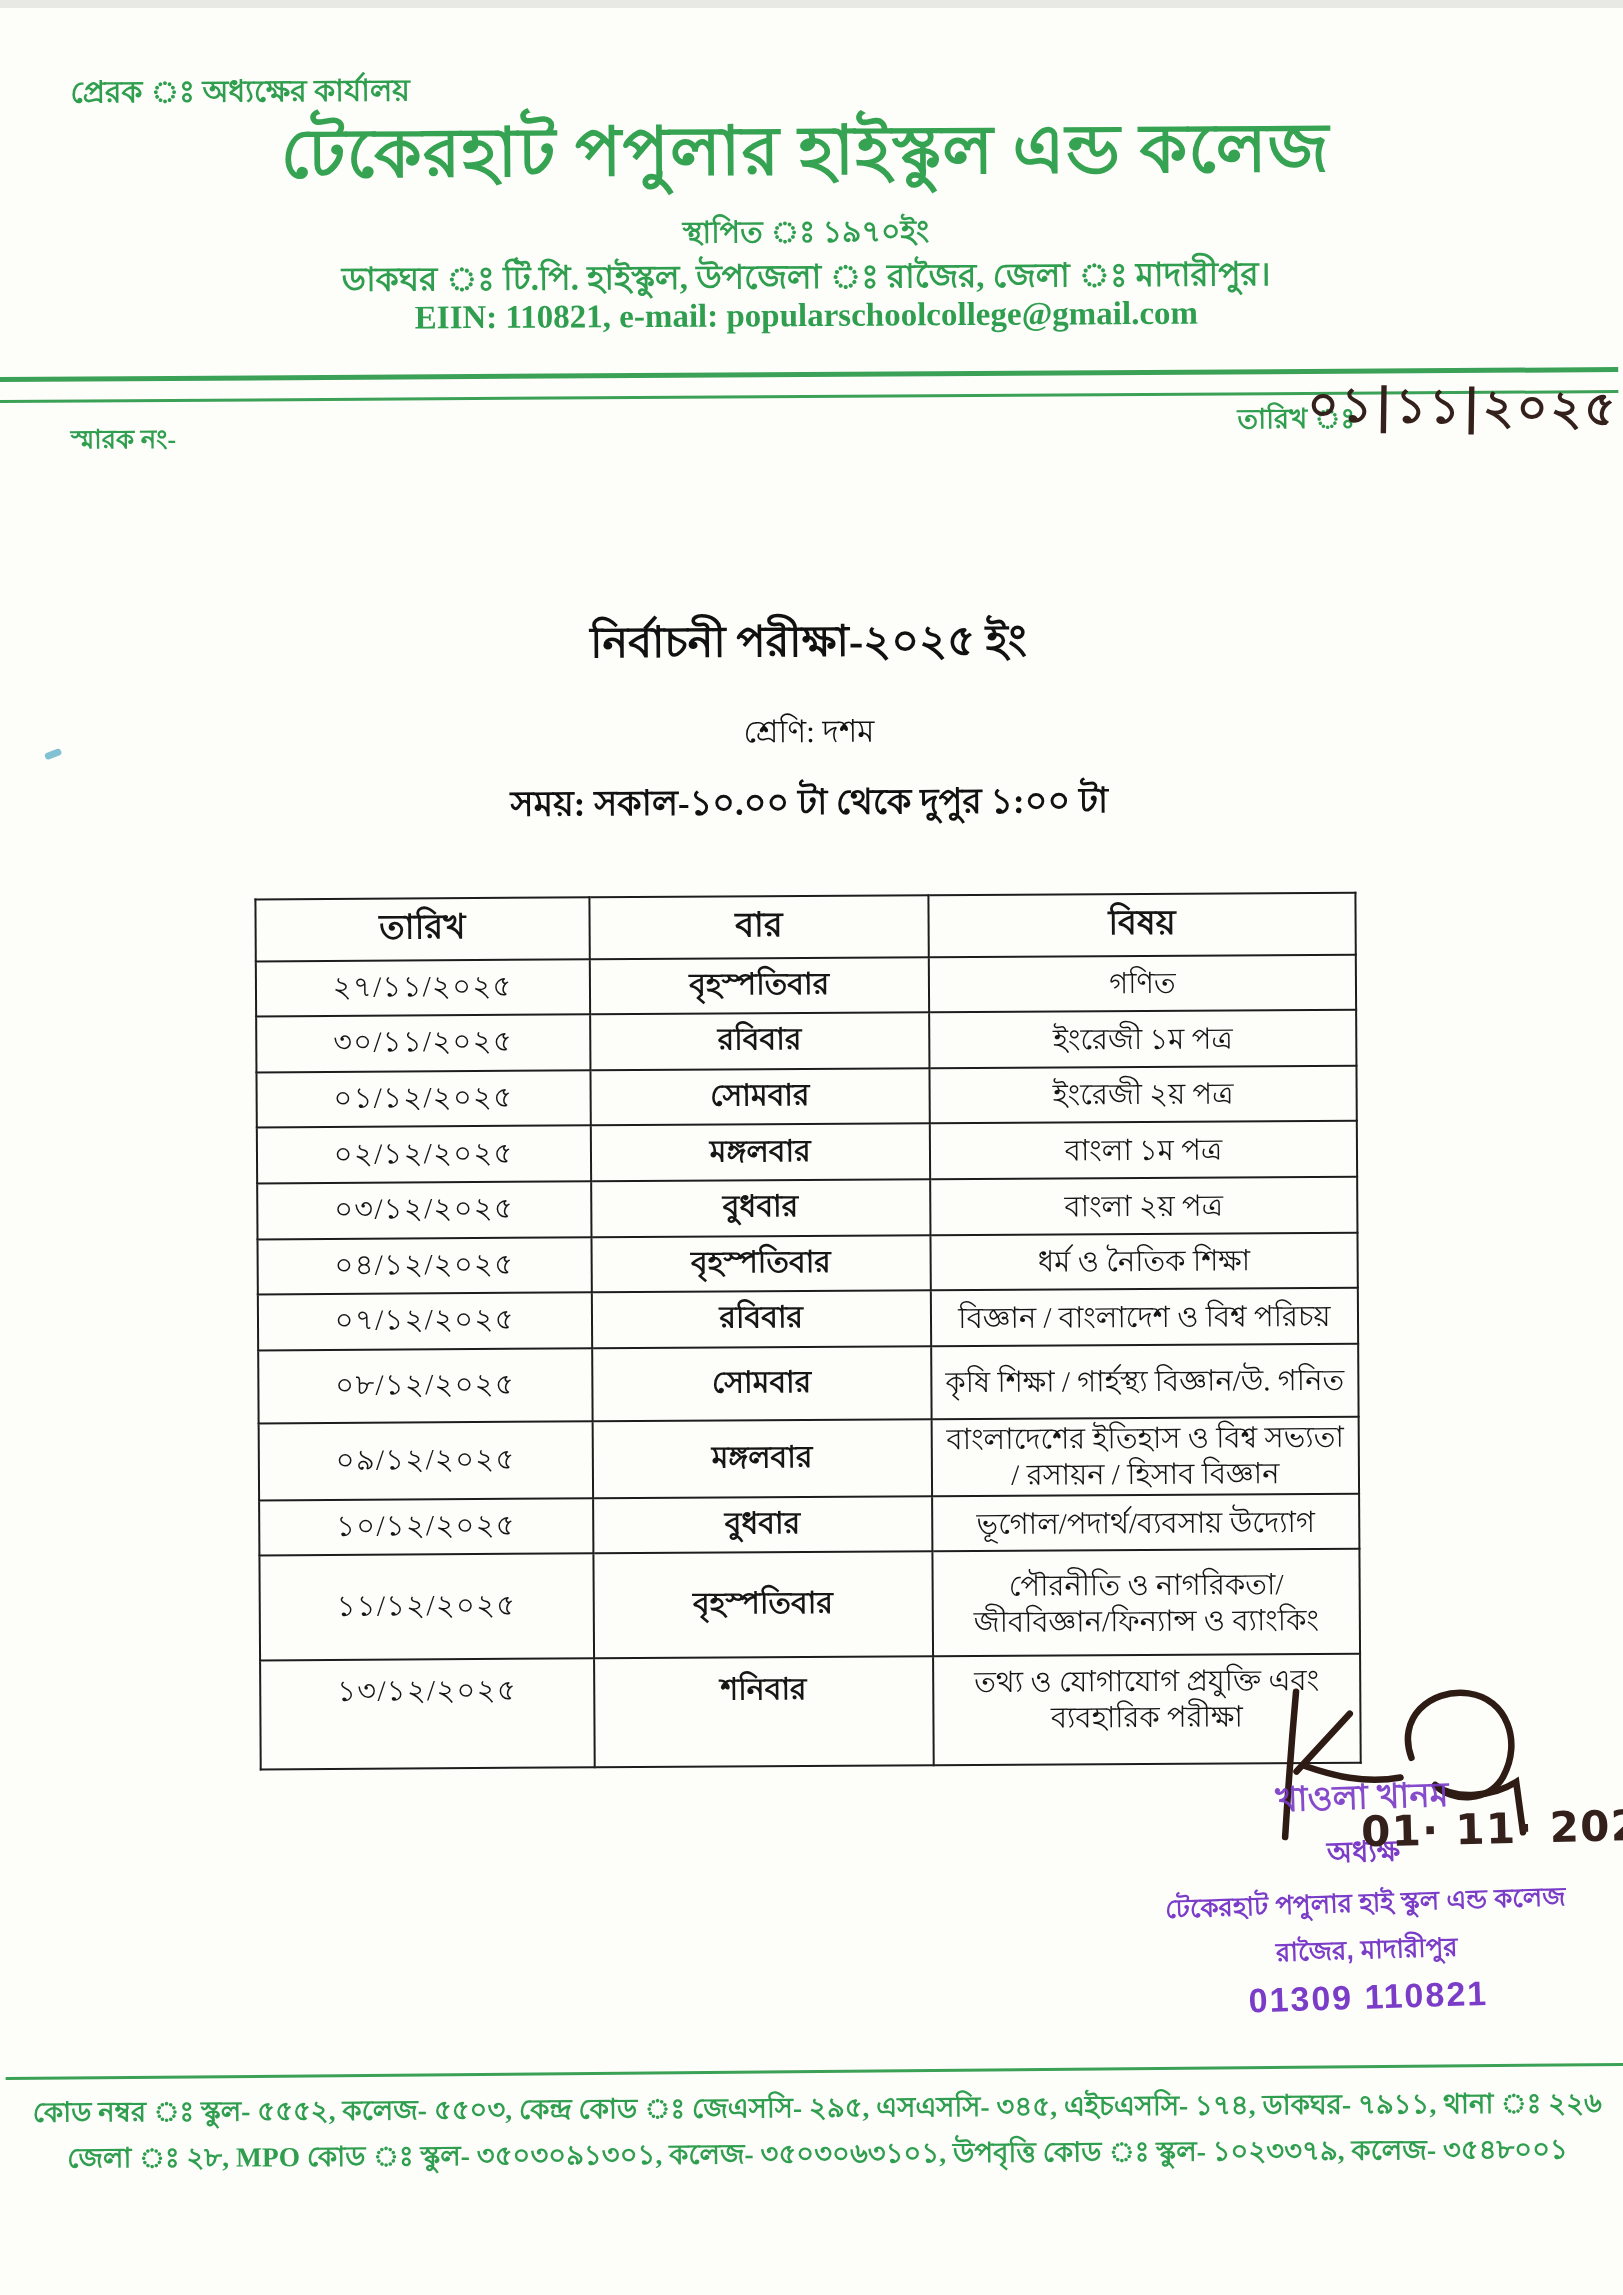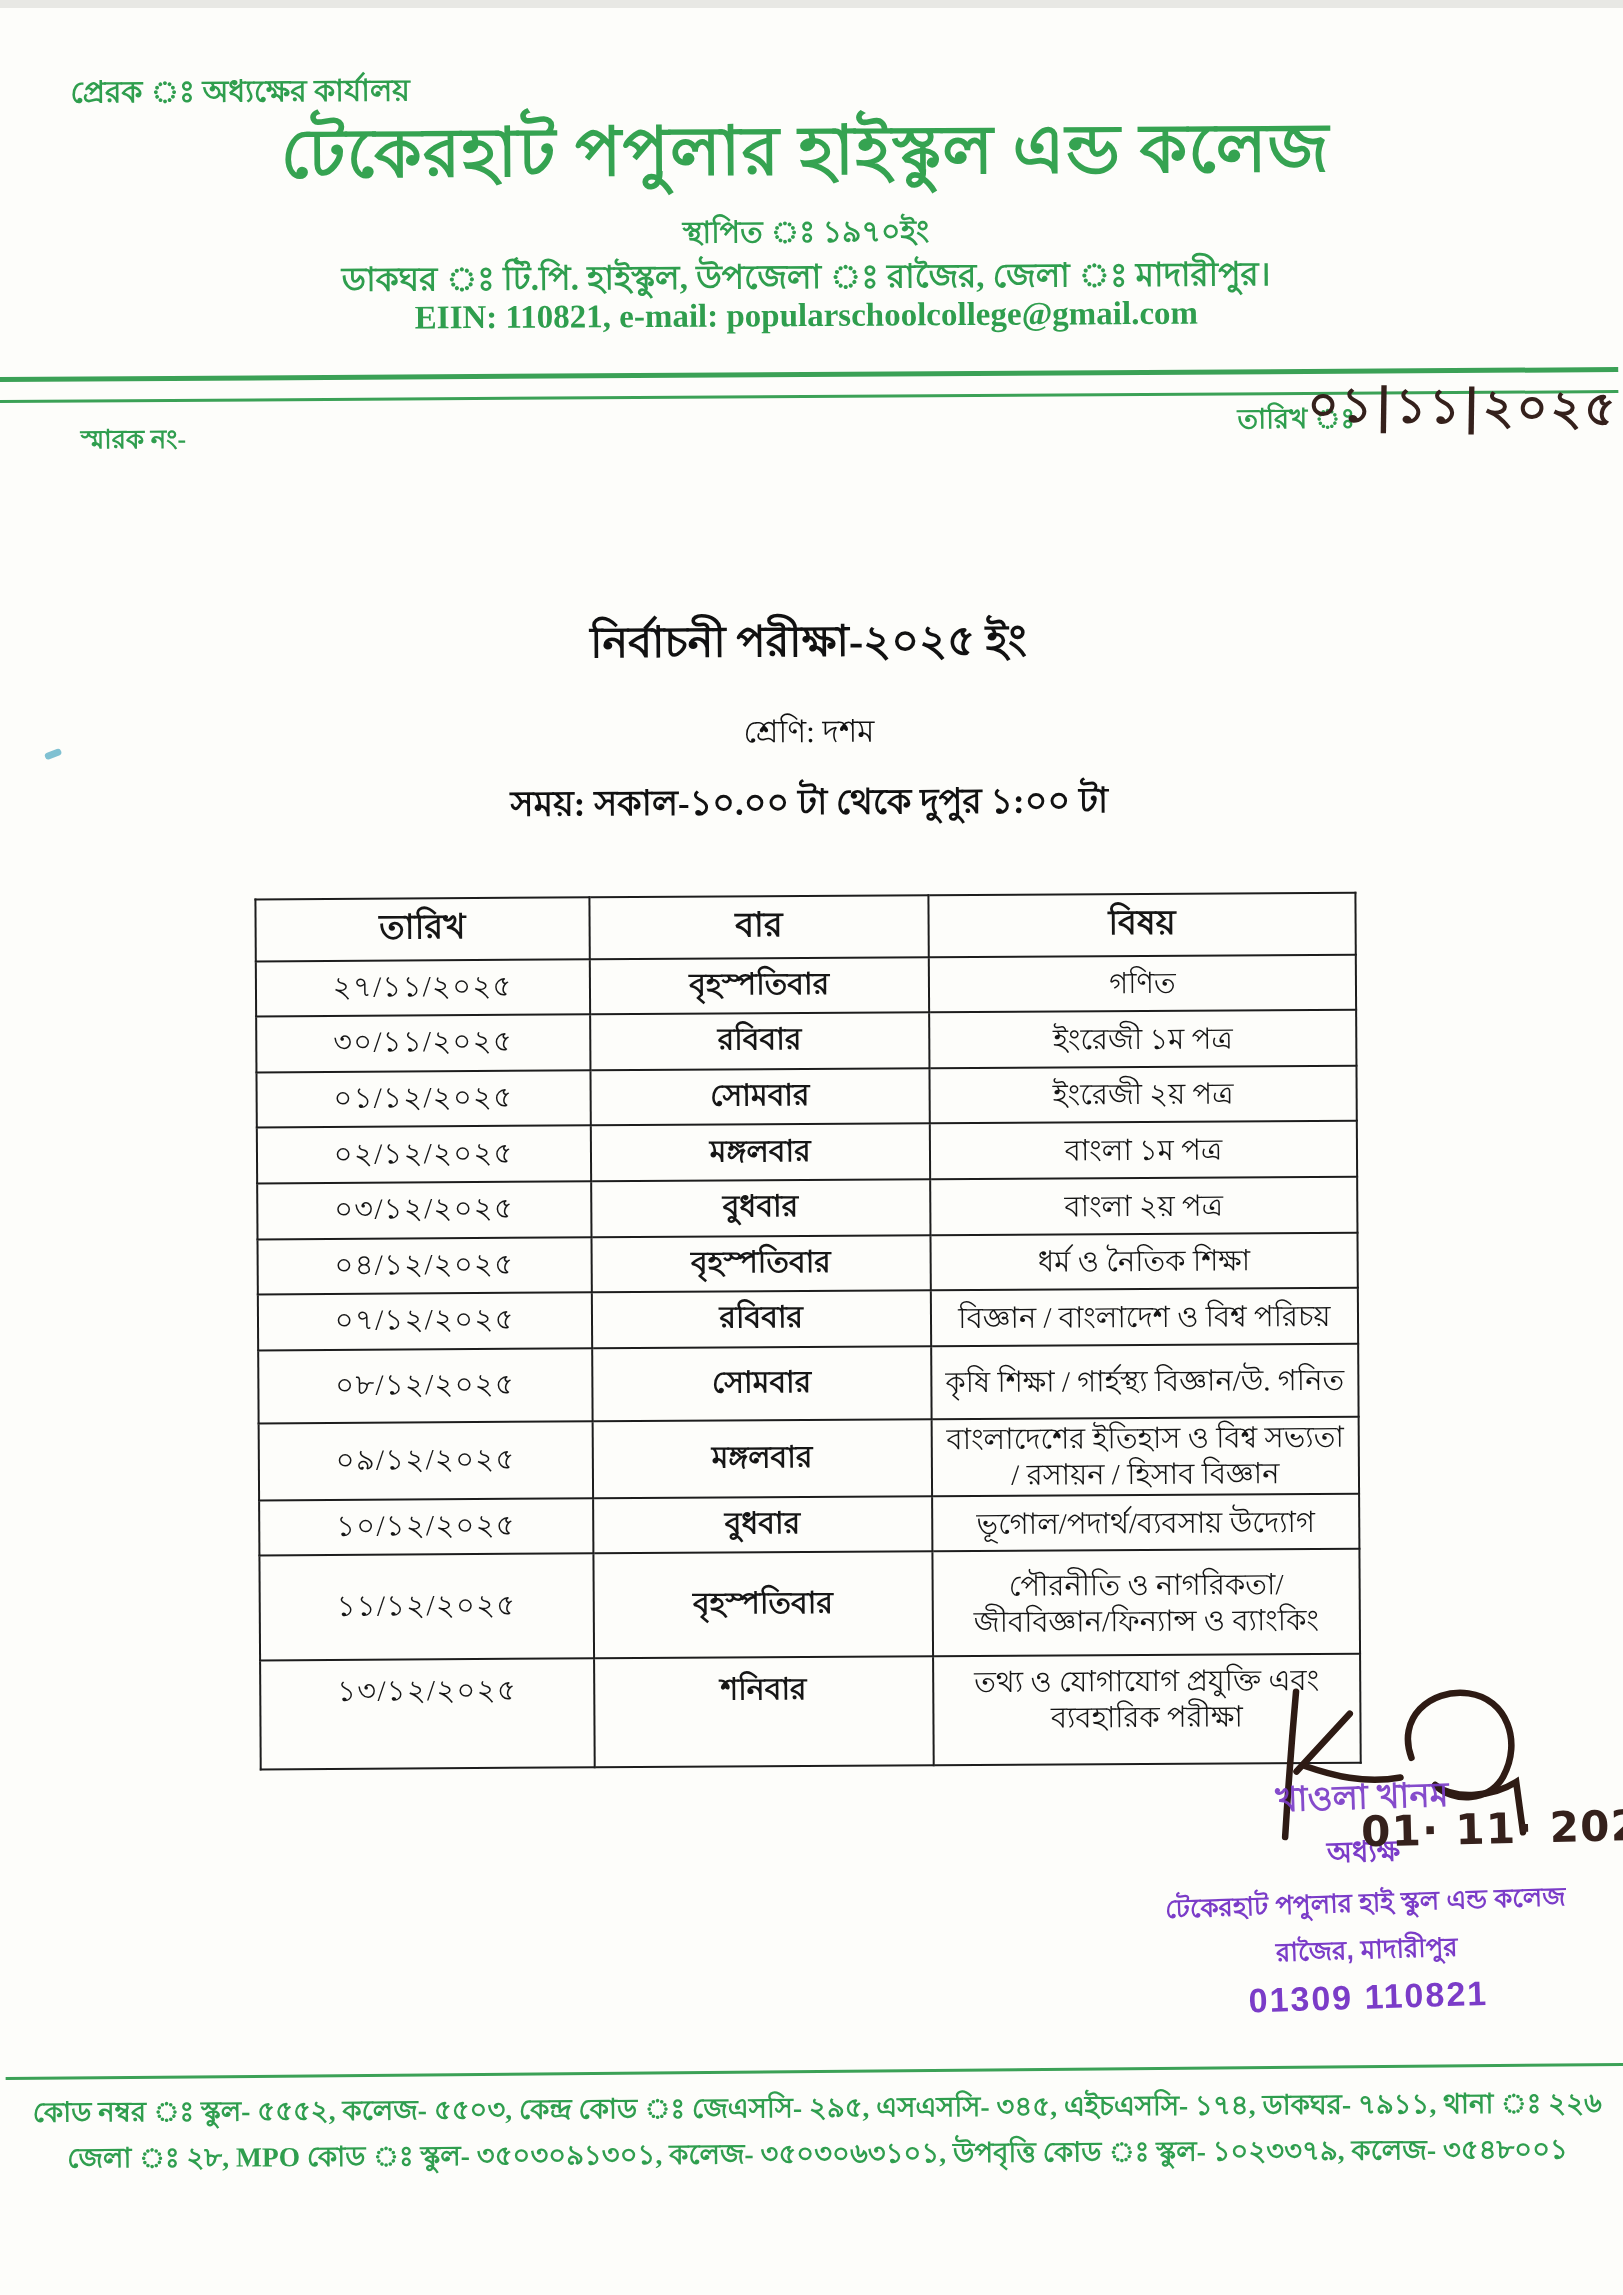--- a/index.html
+++ b/index.html
@@ -19,21 +19,21 @@
   
   .sender{left:77px;top:56px;font-size:30px;font-weight:bold;color:#2f9e4e;}
   .school-name{top:90px;font-size:68px;font-weight:bold;color:#35a351;letter-spacing:1.3px;}
   .established{top:200px;font-size:30px;font-weight:bold;color:#2f9e4e;}
   .address{top:243px;font-size:33px;font-weight:bold;color:#2f9e4e;}
   .eiin{top:289px;font-size:33px;font-weight:bold;color:#2f9e4e;font-family:"Liberation Serif",serif;}
   .rule{left:0;width:1623px;background:#3ba156;height:4.6px;}
   .rule2{height:3.3px;}
 
   
-  .memo-label{left:85px;top:407px;font-size:26px;font-weight:bold;color:#2f9e4e;}
+  .memo-label{left:75px;top:407px;font-size:26px;font-weight:bold;color:#2f9e4e;}
   .date-label{left:1242px;top:393px;font-size:27.5px;font-weight:bold;color:#2f9e4e;}
   .hw{font-family:"DejaVu Sans",sans-serif;color:#35211c;}
   .hw-date-top{left:1312px;top:366px;font-size:48px;font-weight:bold;letter-spacing:2.6px;transform:rotate(1.2deg);}
 
   
   .exam-title{top:601px;font-size:43px;font-weight:bold;color:#111;}
   .class-line{top:699px;font-size:31px;color:#111;}
   .time-line{top:767px;font-size:35px;font-weight:bold;color:#111;}
 
   

